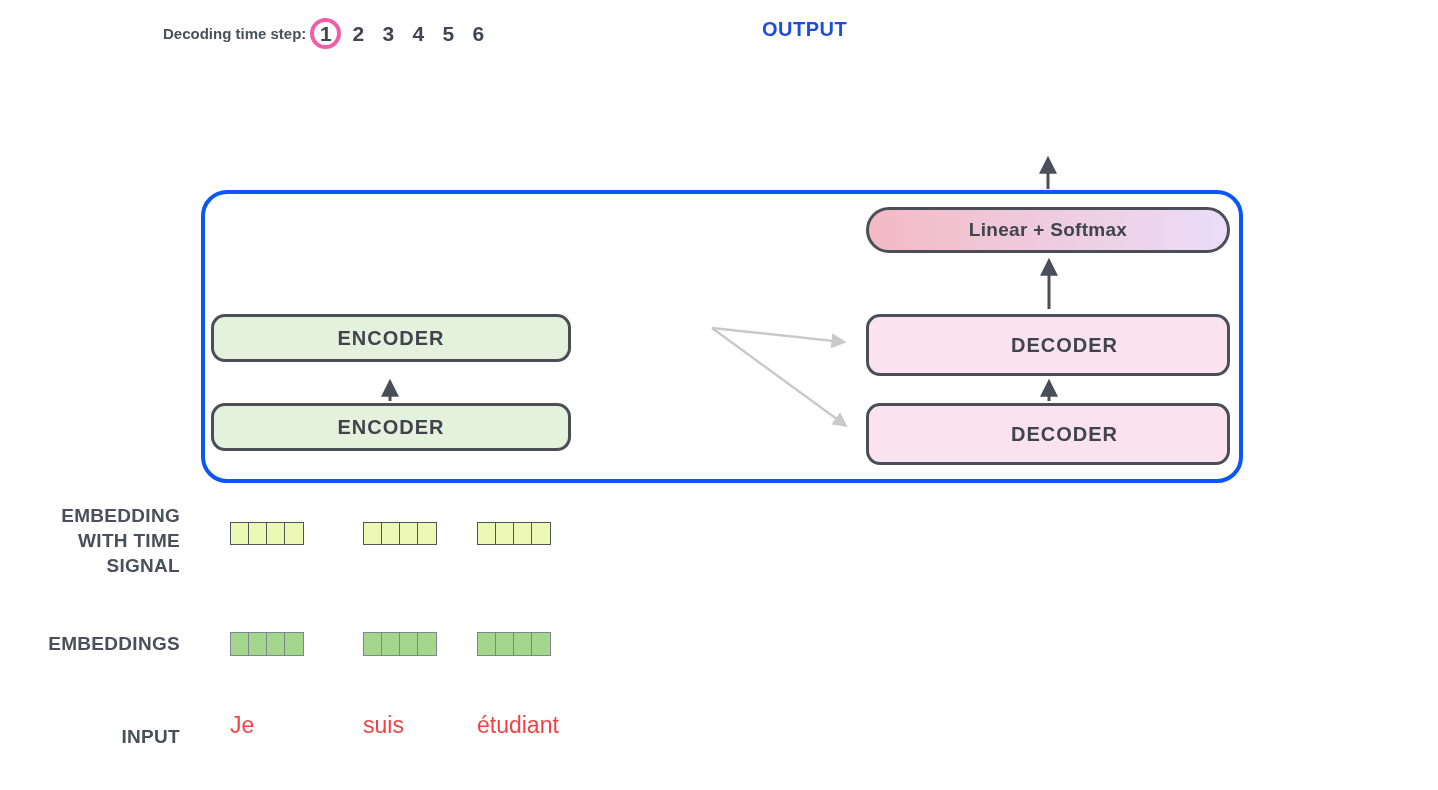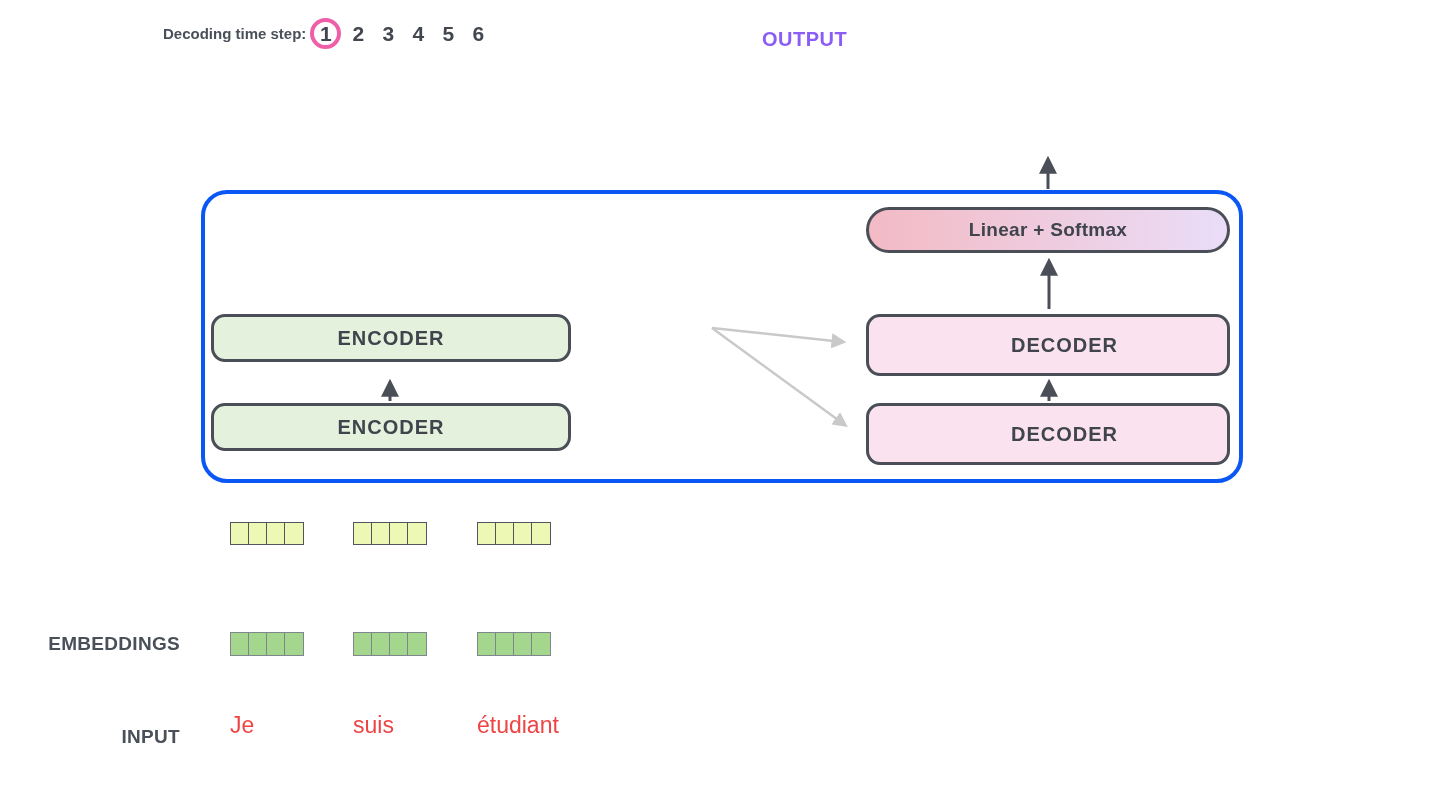--- a/index.html
+++ b/index.html
@@ -11,22 +11,22 @@
   .decode-row{position:absolute;left:163px;top:18px;display:flex;align-items:center;}
   .decode-label{font-size:15px;font-weight:600;color:#4a5059;white-space:nowrap;}
   .steps{display:flex;align-items:center;margin-left:2px;}
   .step{width:30px;text-align:center;font-size:21px;font-weight:600;color:#41464f;}
   .step-circle{
     width:23px;height:23px;border:4px solid #ee5fa7;border-radius:50%;
     display:flex;align-items:center;justify-content:center;margin:0 2px;
   }
   .step-circle .step{width:auto;}
   .output-label{
-    position:absolute;left:762px;top:28px;font-size:20px;font-weight:600;
-    letter-spacing:0.5px;color:#8b5cf6;
+    position:absolute;left:762px;top:18px;font-size:20px;font-weight:600;
+    letter-spacing:0.5px;color:#1d4ed8;
   }
   
   .blue-frame{
     position:absolute;left:201px;top:190px;width:1042px;height:293px;
     box-sizing:border-box;border:4px solid #0b57f5;border-radius:26px;background:transparent;
   }
   
   .block{
     position:absolute;box-sizing:border-box;border:3px solid #4a4e57;border-radius:14px;
     display:flex;align-items:center;justify-content:center;
@@ -52,21 +52,21 @@
   }
   .emb-time{top:503px;line-height:25px;}
   .emb-label{top:633px;}
   .input-label{top:726px;}
   
   .cell-group{position:absolute;display:flex;}
   .cell{width:17.5px;height:21px;box-sizing:content-box;}
   .cell-time{background:#edf8b4;border:1.5px solid #51565e;margin-left:-1.5px;}
   .cell-emb{background:#a5d68d;border:1.5px solid #80868d;margin-left:-1.5px;height:22px;}
   .cell-group .cell:first-child{margin-left:0;}
-  .g1{left:230px;} .g2{left:353px;} .g3{left:477px;}
+  .g1{left:230px;} .g2{left:363px;} .g3{left:477px;}
   .row-time{top:522px;} .row-emb{top:632px;}
   
   .word{
     position:absolute;top:712px;width:75px;text-align:left;font-size:23px;
     color:#ef4444;white-space:nowrap;font-weight:400;
   }
 </style>
 </head>
 <body>
 
@@ -108,20 +108,25 @@
       </marker>
     </defs>
     <line x1="390" y1="401" x2="390" y2="383" stroke="#4a4e57" stroke-width="3" marker-end="url(#head-dark)"></line>
     <line x1="1049" y1="401" x2="1049" y2="383" stroke="#4a4e57" stroke-width="3" marker-end="url(#head-dark)"></line>
     <line x1="1049" y1="309" x2="1049" y2="262" stroke="#4a4e57" stroke-width="3" marker-end="url(#head-dark)"></line>
     <line x1="1048" y1="189" x2="1048" y2="160" stroke="#4a4e57" stroke-width="3" marker-end="url(#head-dark)"></line>
     <line x1="712" y1="328" x2="843" y2="342" stroke="#c9c9c9" stroke-width="2.5" marker-end="url(#head-gray)"></line>
     <line x1="712" y1="328" x2="845" y2="425" stroke="#c9c9c9" stroke-width="2.5" marker-end="url(#head-gray)"></line>
   </svg>
 
+  <div class="row-label emb-time">
+    <div>EMBEDDING</div>
+    <div>WITH TIME</div>
+    <div>SIGNAL</div>
+  </div>
   <div class="row-label emb-label">EMBEDDINGS</div>
   <div class="row-label input-label">INPUT</div>
 
   <div class="cell-group row-time g1">
     <span class="cell cell-time"></span>
     <span class="cell cell-time"></span>
     <span class="cell cell-time"></span>
     <span class="cell cell-time"></span>
   </div>
   <div class="cell-group row-time g2">

